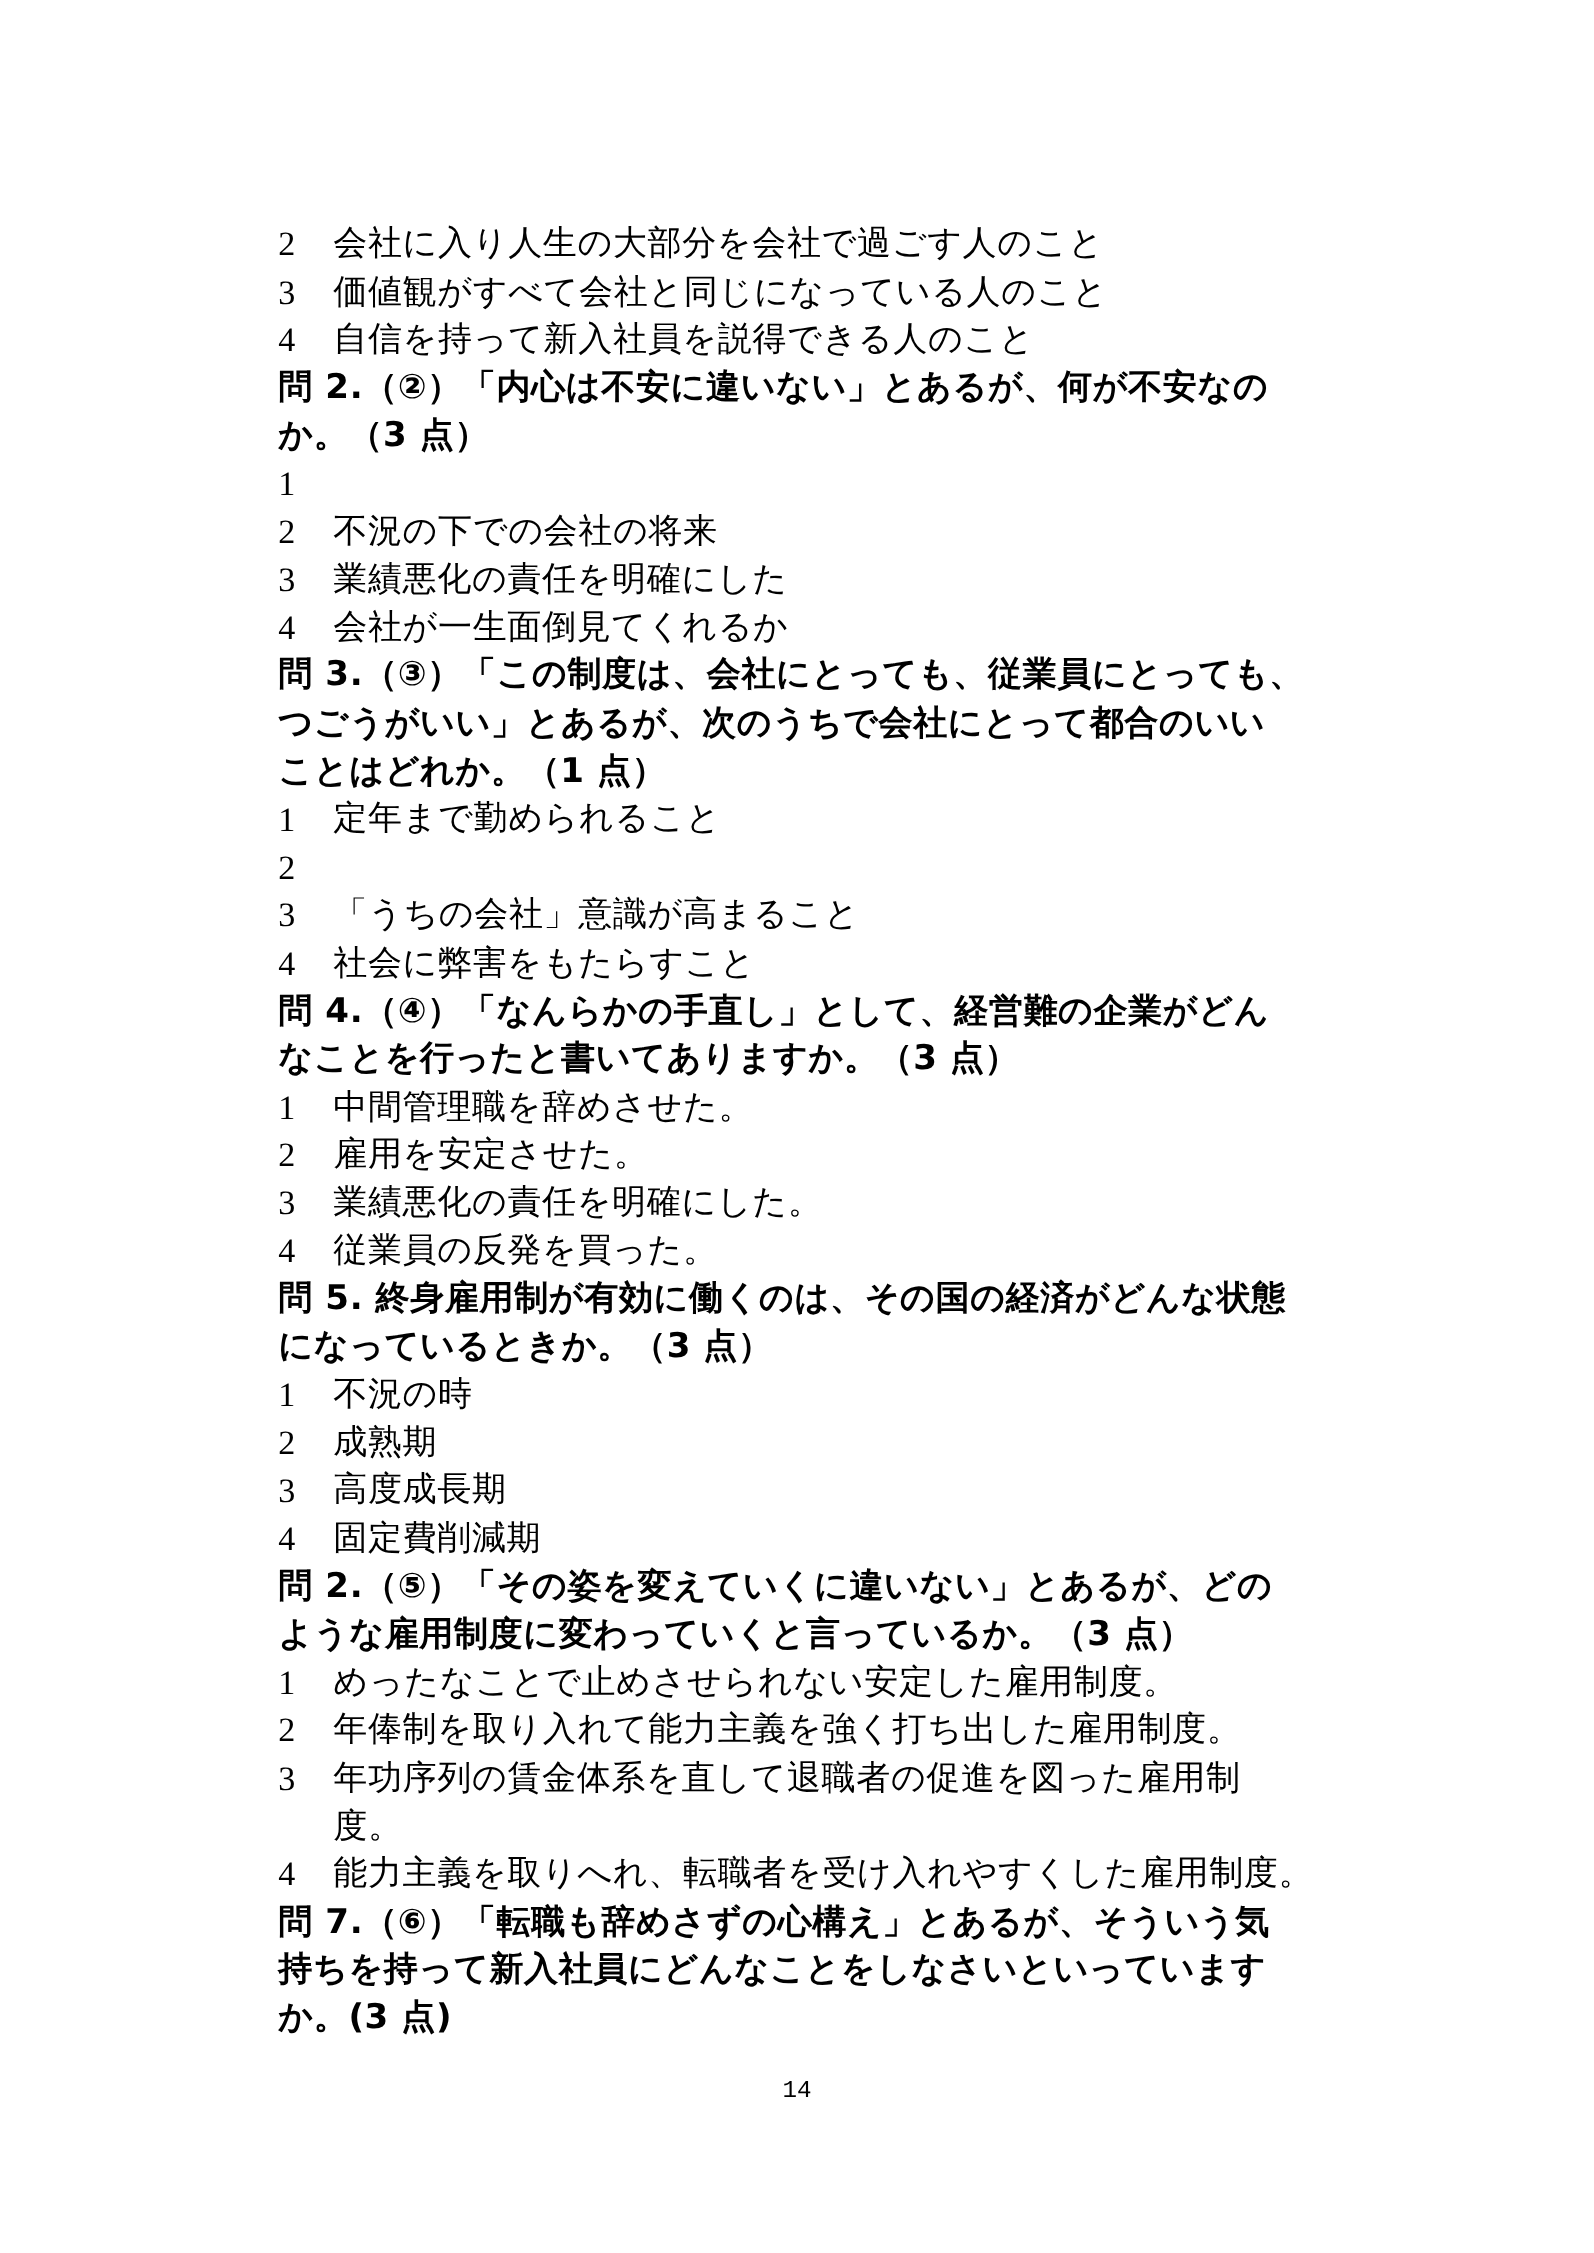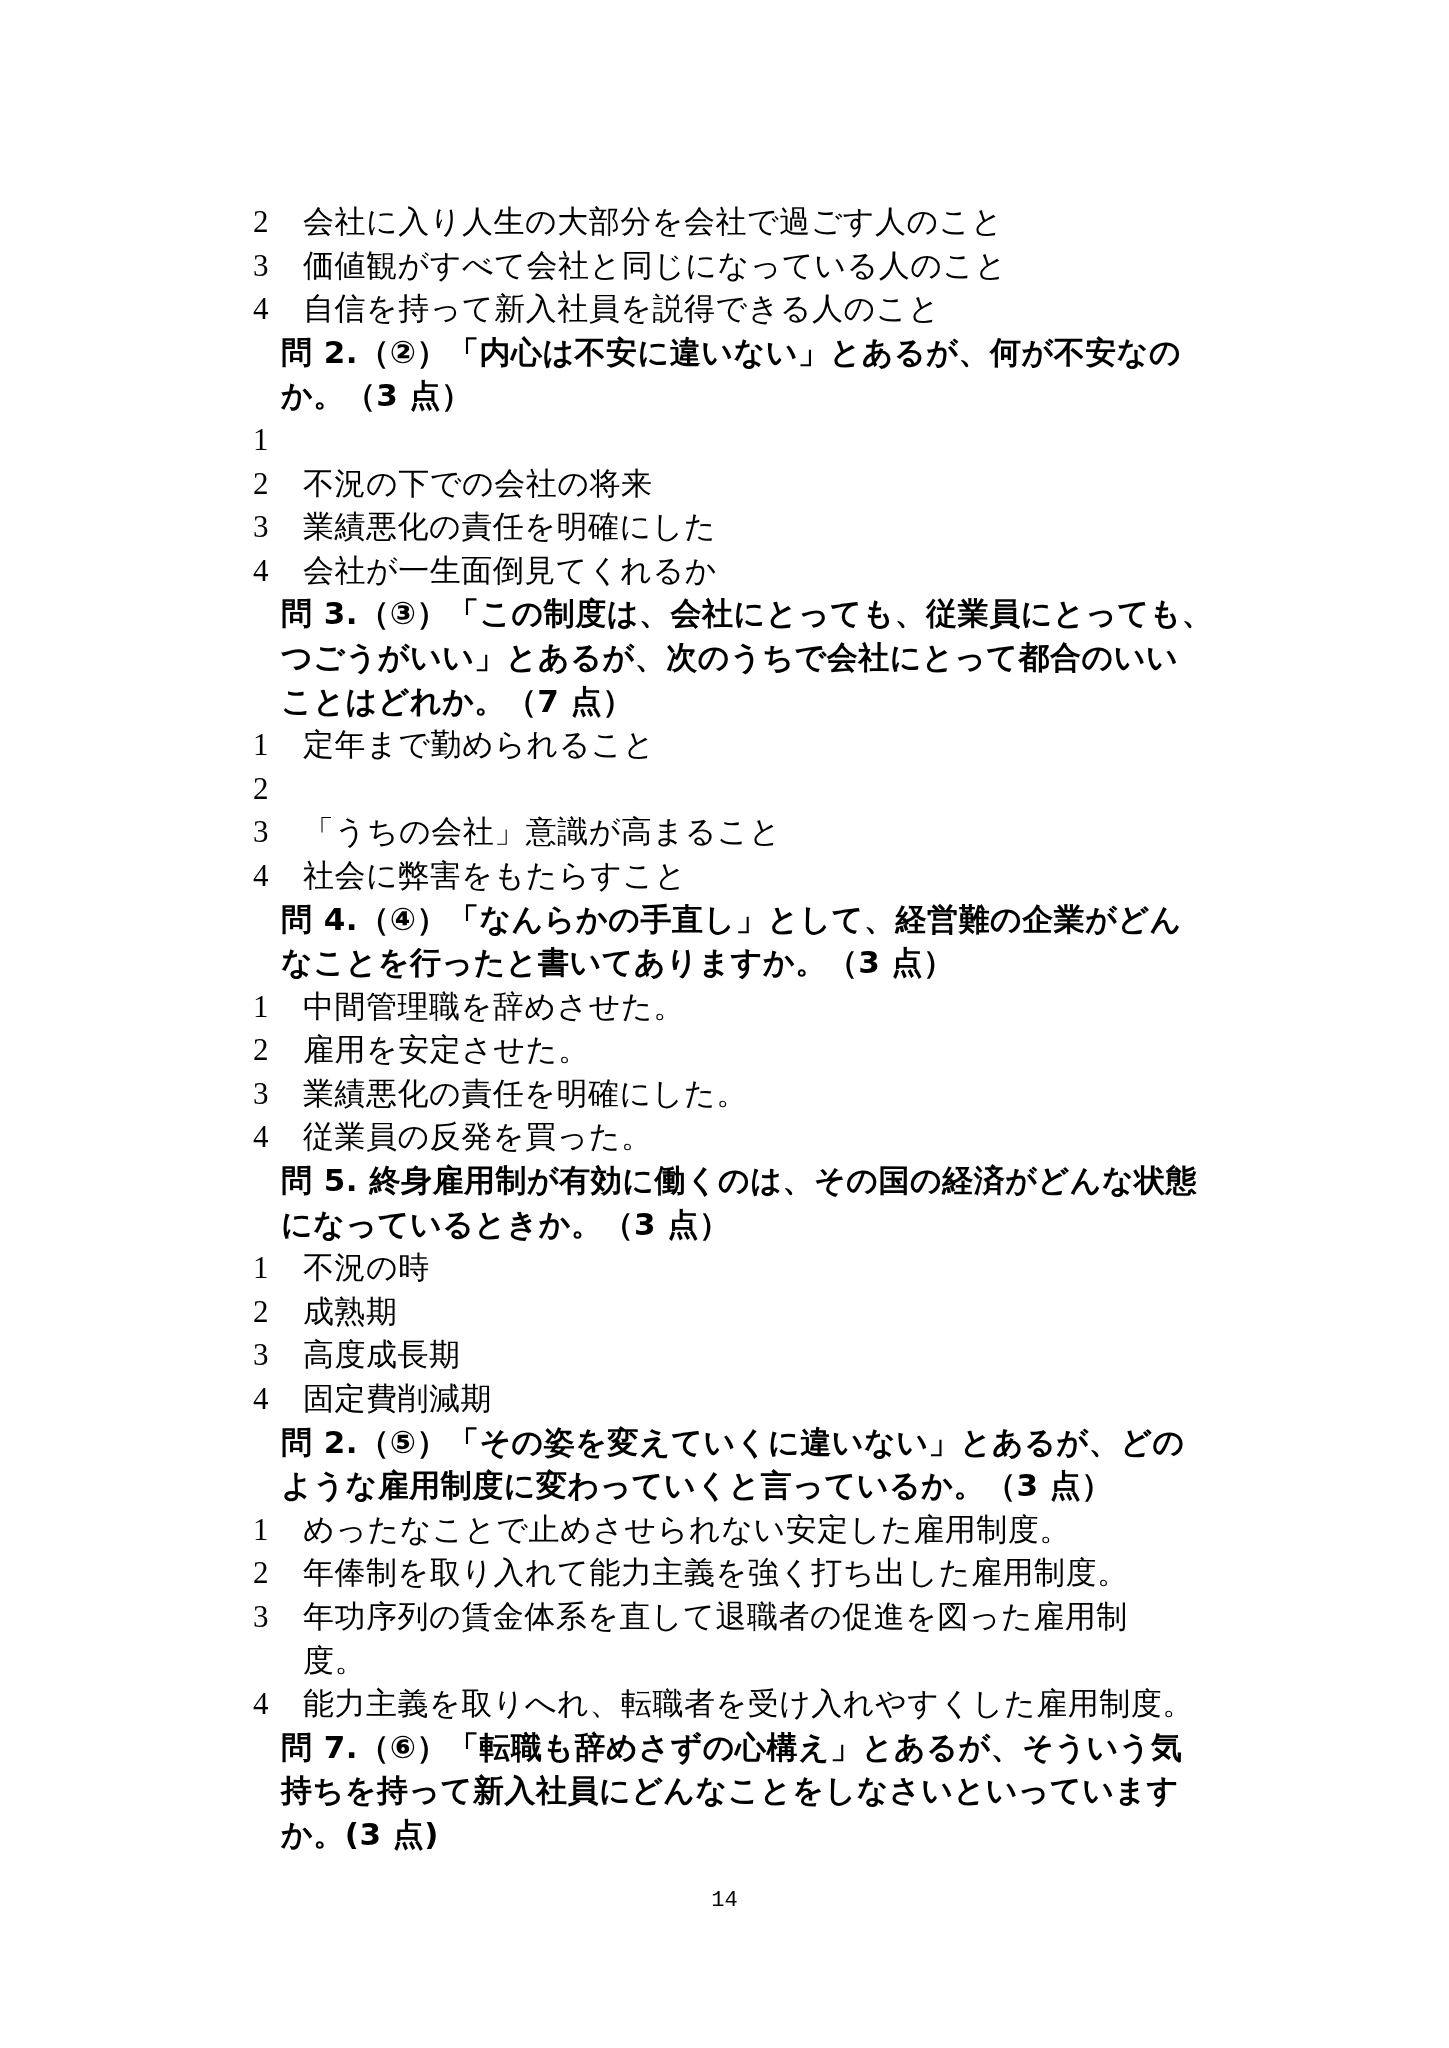--- a/index.html
+++ b/index.html
@@ -1,20 +1,20 @@
 <!DOCTYPE html>
 <html><head>
 <meta charset="utf-8">
 <style>
   html, body { margin: 0; padding: 0; background: #ffffff; }
   body { width: 1449px; height: 2048px; position: relative; overflow: hidden;
          font-family: "DejaVu Serif", "Liberation Serif", serif; color: #000; }
   .page { position: absolute; left: 253px; top: 200px; width: 960px; }
   .line { font-size: 31px; line-height: 43.6px; height: 43.6px; white-space: nowrap; letter-spacing: 0.5px; }
-  .q { font-family: "DejaVu Sans", "Liberation Sans", sans-serif; font-weight: bold; font-size: 31px; margin-left: 28px; }
+  .q { font-family: "DejaVu Sans", "Liberation Sans", sans-serif; font-weight: bold; font-size: 31px; }
   .opt { display: flex; }
   .opt .num { width: 50px; flex: 0 0 50px; font-family: "Liberation Serif", serif; }
   .opt .txt { }
   .cont { padding-left: 50px; }
   .pagenum { position: absolute; left: 0; width: 1449px; top: 1888px; text-align: center;
              font-family: Liberation Mono, monospace; font-size: 22px; }
 </style>
 </head>
 <body>
 
@@ -51,21 +51,21 @@
       </div>
     <div class="line opt">
         <span class="num">4</span>
         <span class="txt">会社が一生面倒見てくれるか</span>
       </div>
   </div>
 
   <div>
     <div class="line q">問 3.（③）「この制度は、会社にとっても、従業員にとっても、</div>
     <div class="line q">つごうがいい」とあるが、次のうちで会社にとって都合のいい</div>
-    <div class="line q">ことはどれか。（7 点）</div>
+    <div class="line q">ことはどれか。（1 点）</div>
     <div class="line opt">
         <span class="num">1</span>
         <span class="txt">定年まで勤められること</span>
       </div>
     <div class="line opt">
         <span class="num">2</span>
       </div>
     <div class="line opt">
         <span class="num">3</span>
         <span class="txt">「うちの会社」意識が高まること</span>

